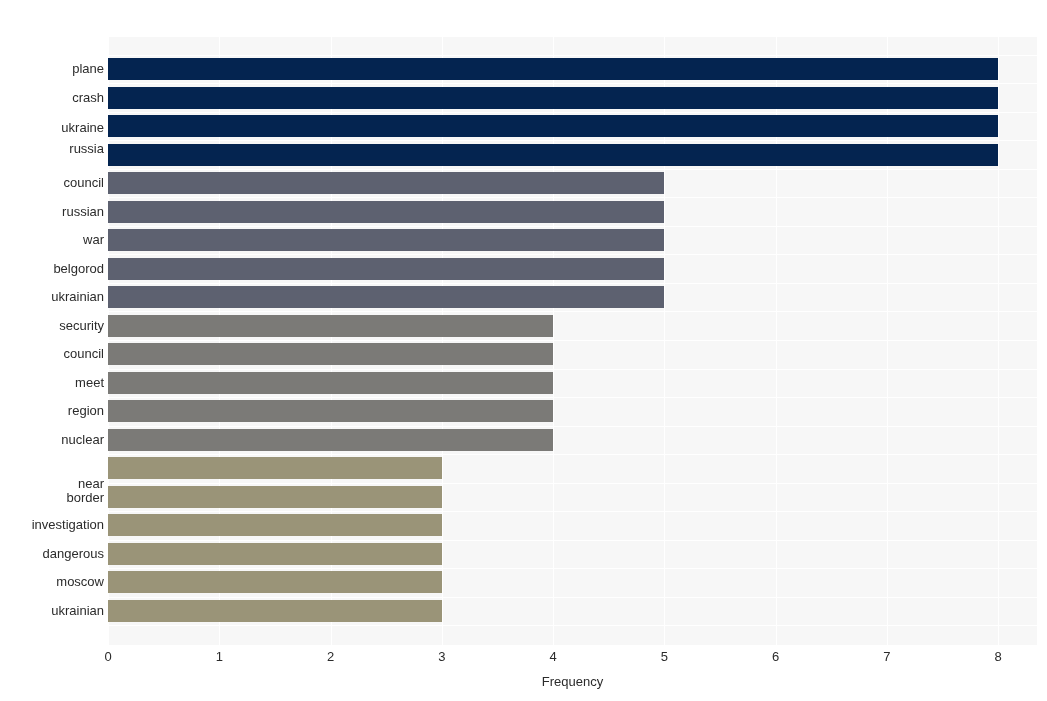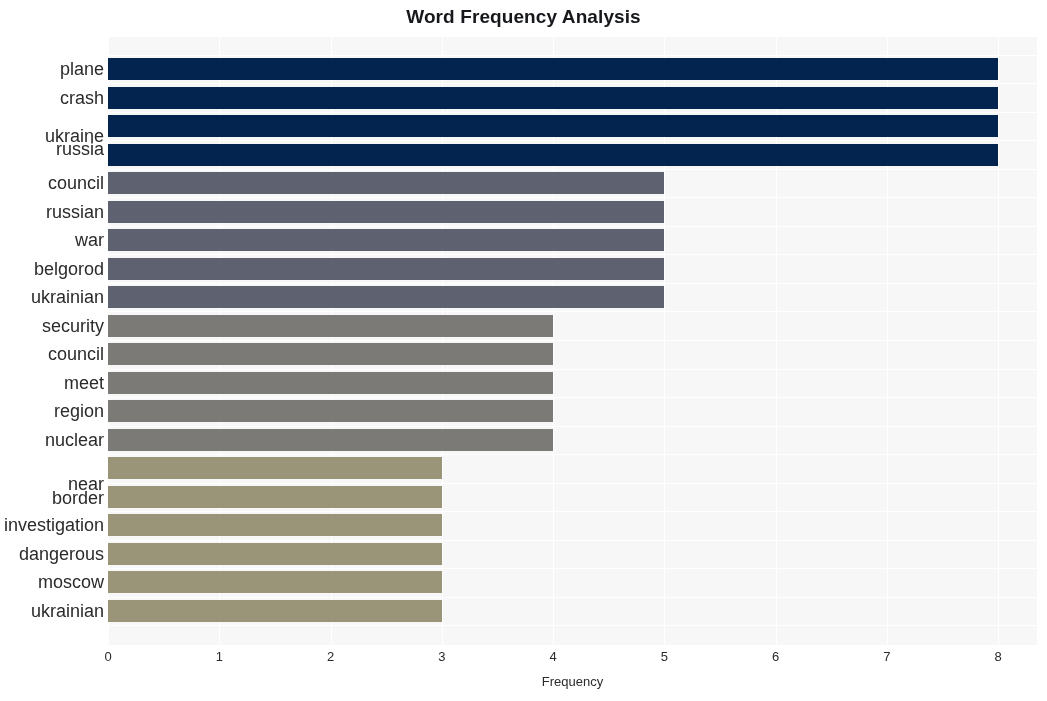--- a/index.html
+++ b/index.html
@@ -68,21 +68,21 @@
     height: 22px;
     left: 0;
   }
 
   
   .ytick {
     position: absolute;
     right: 0;
     width: 104px;
     text-align: right;
-    font-size: 18px;
+    font-size: 13px;
     color: #2b2b2b;
     white-space: nowrap;
     line-height: 14px;
   }
   #ytick-layer {
     position: absolute;
     left: 0;
     top: 37px;
     width: 104px;
     height: 608px;
@@ -117,21 +117,20 @@
     font-size: 13px;
     color: #2b2b2b;
     white-space: nowrap;
   }
 </style>
 </head>
 <body>
 
 <div id="figure">
 
-  <div id="chart-title">Word Frequency Analysis</div>
 
   <div id="plot-area">
     <div id="grid-layer">
         <div class="vgrid" style="left: 0px;"></div>
         <div class="vgrid" style="left: 111.257px;"></div>
         <div class="vgrid" style="left: 222.515px;"></div>
         <div class="vgrid" style="left: 333.772px;"></div>
         <div class="vgrid" style="left: 445.03px;"></div>
         <div class="vgrid" style="left: 556.287px;"></div>
         <div class="vgrid" style="left: 667.545px;"></div>
@@ -179,21 +178,21 @@
         <div class="bar" title="investigation: 3" style="width: 333.772px; top: 477.281px; background: rgb(154, 148, 120);"></div>
         <div class="bar" title="dangerous: 3" style="width: 333.772px; top: 505.786px; background: rgb(154, 148, 120);"></div>
         <div class="bar" title="moscow: 3" style="width: 333.772px; top: 534.29px; background: rgb(154, 148, 120);"></div>
         <div class="bar" title="wednesday: 3" style="width: 333.772px; top: 562.795px; background: rgb(154, 148, 120);"></div>
       </div>
   </div>
 
   <div id="ytick-layer">
       <div class="ytick" style="top: 25.21px;">plane</div>
       <div class="ytick" style="top: 53.7145px;">crash</div>
-      <div class="ytick" style="top: 92px; margin-left: 7px;">ukraine</div>
+      <div class="ytick" style="top: 84px; margin-left: 7px;">ukraine</div>
       <div class="ytick" style="top: 105px;">russia</div>
       <div class="ytick" style="top: 139px; text-align: right;">council</div>
       <div class="ytick" style="top: 167.732px;">russian</div>
       <div class="ytick" style="top: 196.237px;">war</div>
       <div class="ytick" style="top: 224.741px; margin-left: 22px;">belgorod</div>
       <div class="ytick" style="top: 253.246px;">ukrainian</div>
       <div class="ytick" style="top: 281.75px;">security</div>
       <div class="ytick" style="top: 310.255px;">council</div>
       <div class="ytick" style="top: 338.759px;">meet</div>
       <div class="ytick" style="top: 367.263px;">region</div>

